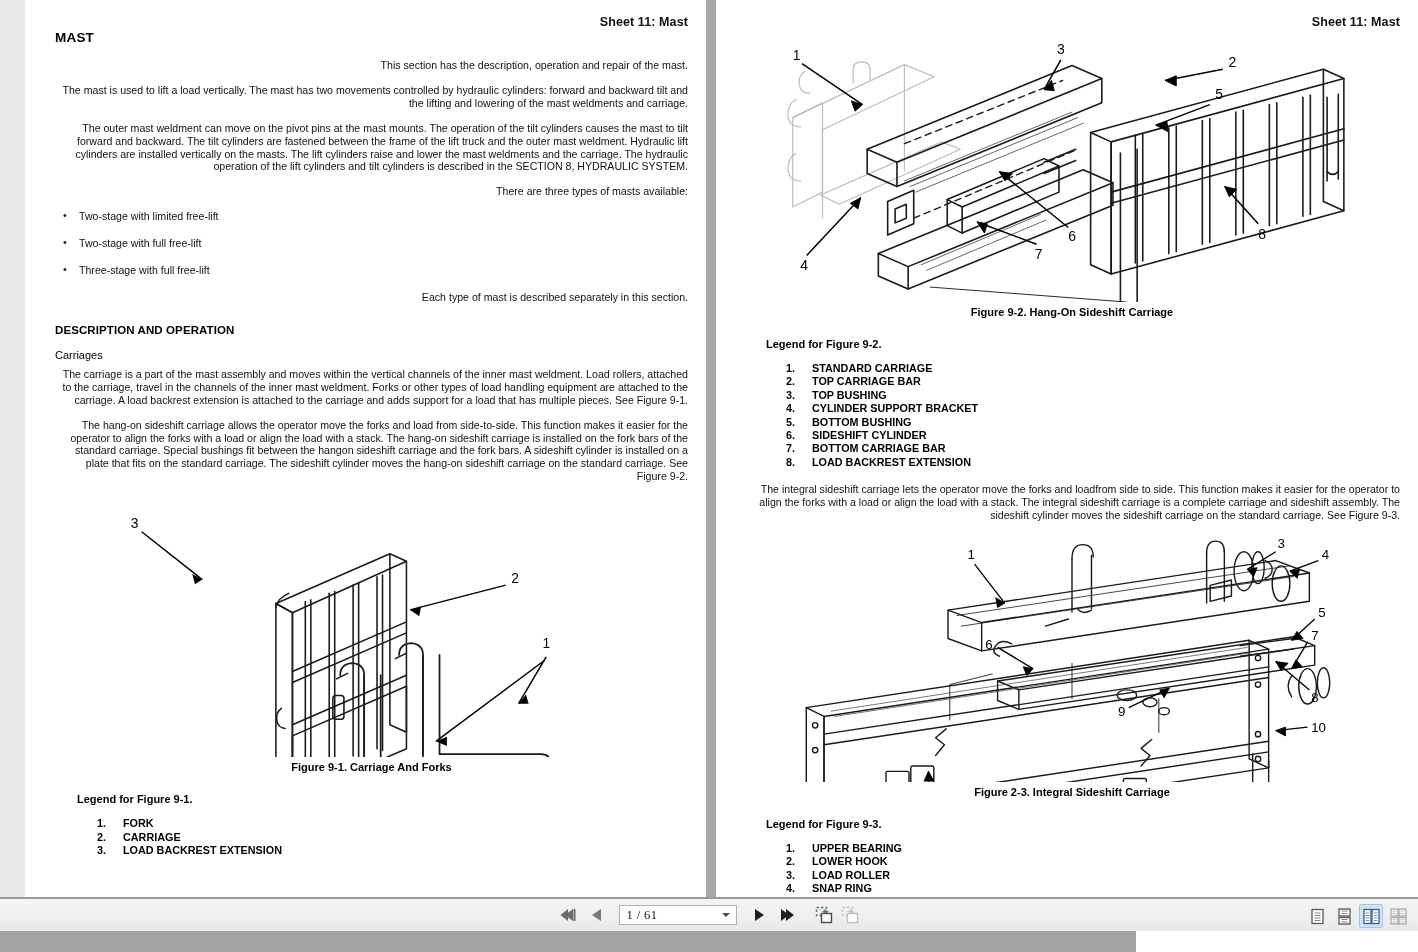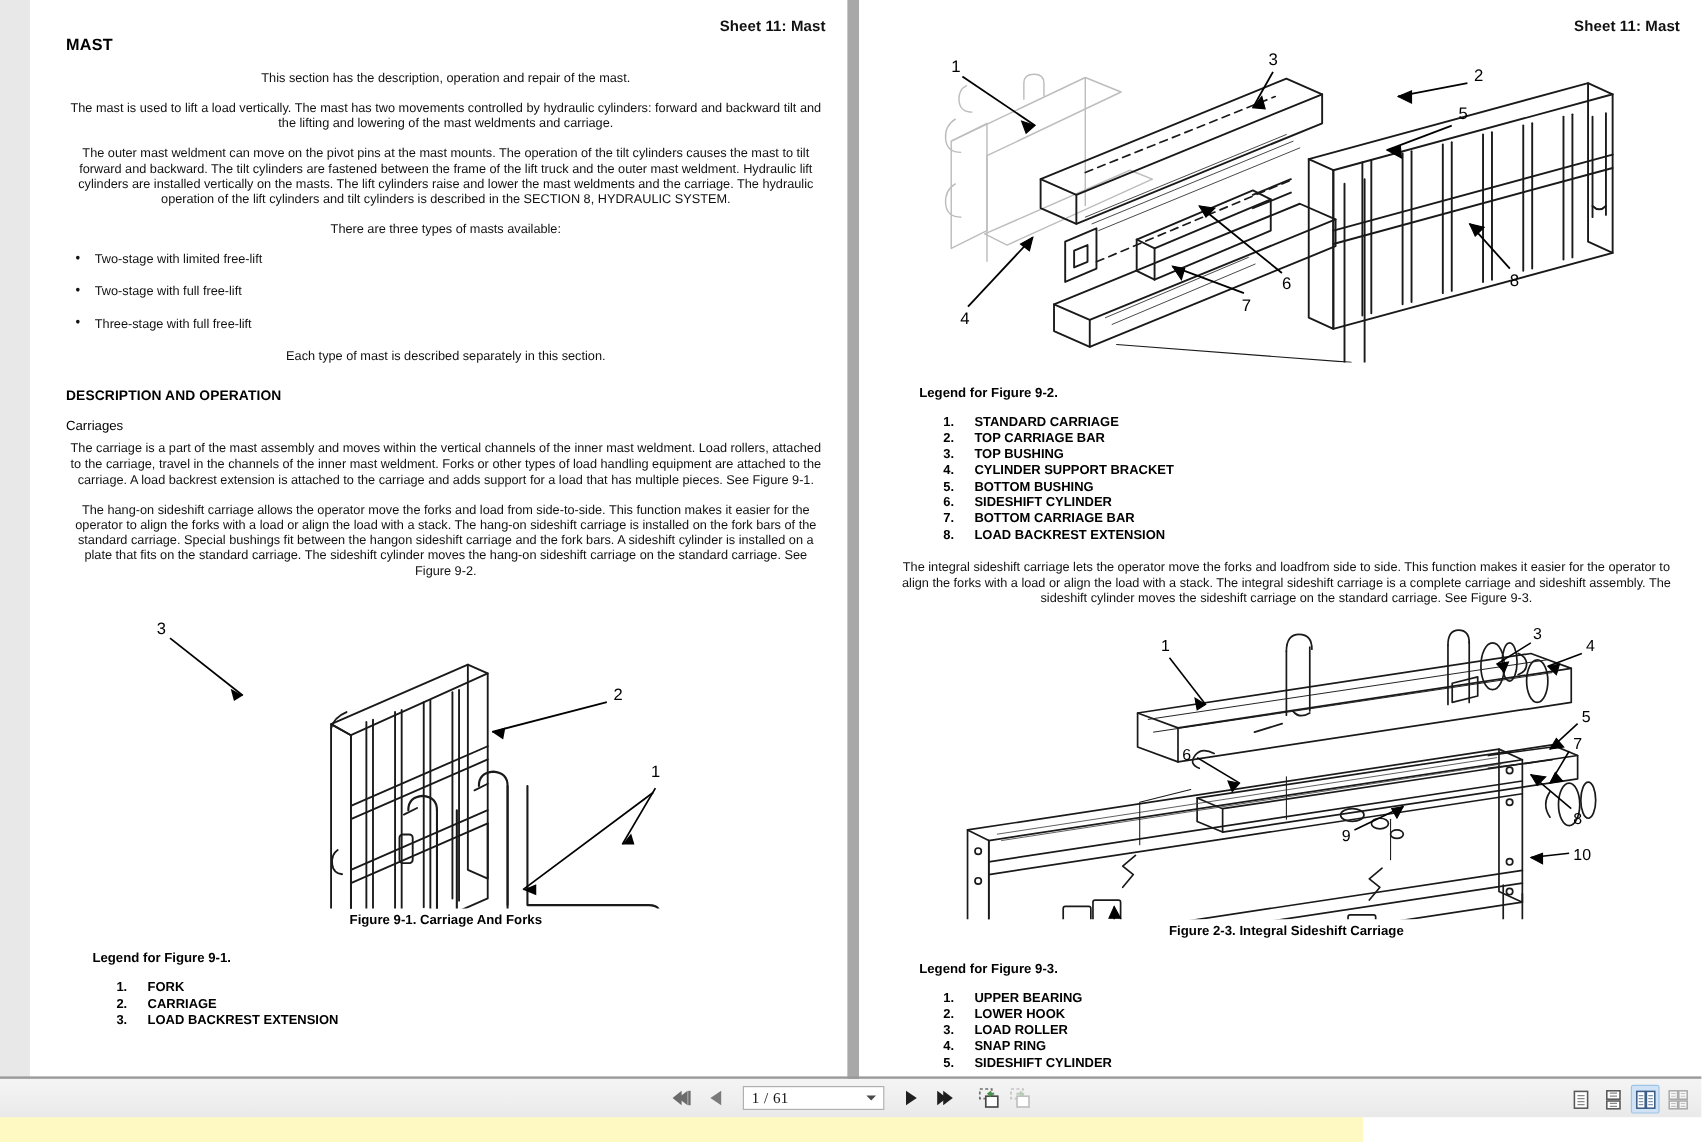--- a/index.html
+++ b/index.html
@@ -3,21 +3,21 @@
 <meta charset="utf-8">
 <title>PDF Viewer</title>
 <style>
   * { box-sizing: border-box; margin: 0; padding: 0; }
   html, body {
     width: 1418px; height: 952px;
     overflow: hidden;
     background: #ffffff;
     font-family: "Liberation Sans", sans-serif;
   }
-  #app { position: relative; width: 1136px; height: 952px; background: #fef9c3; }
+  #app { position: relative; width: 1136px; height: 952px; background: #a3a3a3; }
 
   
   .viewer {
     position: absolute; left: 0; top: 0;
     width: 1418px; height: 918px;
     background: #ffffff;
     display: flex;
     align-items: stretch;
   }
   .edge-strip { width: 25px; background: #e8e8e8; flex: 0 0 25px; }
@@ -50,21 +50,21 @@
   h2.sub-head {
     font-size: 11.5px; font-weight: bold; color: #000;
     margin: 20px 0 8px 0; letter-spacing: .1px;
   }
   h3.sub-head2 {
     font-size: 11px; font-weight: normal; color: #000;
     margin: 13px 0 7px 0;
   }
   p.para {
     font-size: 10.6px; line-height: 12.9px; color: #111;
-    margin: 0 0 12px 0; text-align: center;
+    margin: 0 0 12px 0; text-align: right;
   }
   ul.bullets { list-style: none; margin: 0 0 10px 0; padding: 0; }
   ul.bullets li {
     font-size: 10.6px; line-height: 12.9px; color: #111;
     margin: 0 0 14px 0; padding-left: 24px; position: relative;
   }
   ul.bullets li:before {
     content: "\2022"; position: absolute; left: 8px; top: -1px;
     font-size: 11px; color: #111;
   }
@@ -389,20 +389,21 @@
                 <text x="498" y="38">2</text>
                 <text x="484" y="72">5</text>
                 <text x="38" y="256">4</text>
                 <text x="326" y="224">6</text>
                 <text x="290" y="244">7</text>
                 <text x="530" y="222">8</text>
               </g>
             </svg>
           </div>
 
+          <div class="fig-caption">Figure 9-2. Hang-On Sideshift Carriage</div>
 
           <div class="legend-title">Legend for Figure 9-2.</div>
 
           <ol class="legend">
             <li>
               <span class="num">1.</span>
               <span>STANDARD CARRIAGE</span>
             </li>
             <li>
               <span class="num">2.</span>

